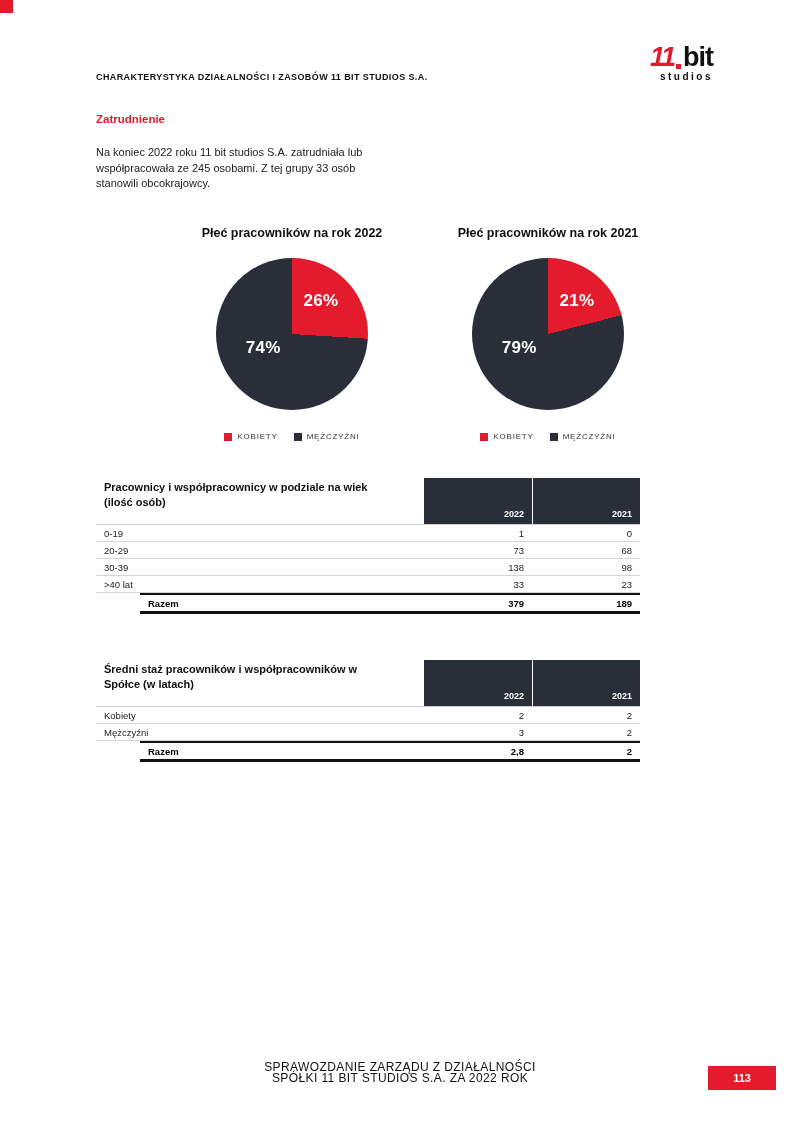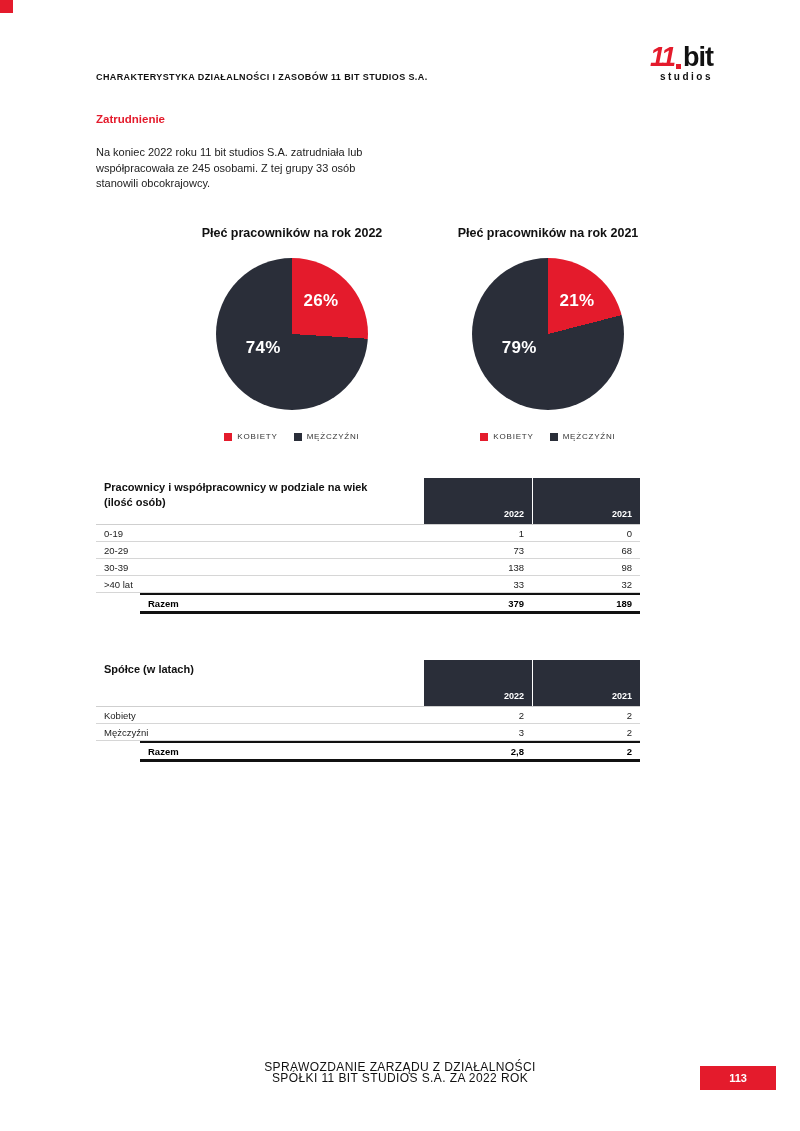--- a/index.html
+++ b/index.html
@@ -102,21 +102,21 @@
   .tbl-row.total .lbl, .tbl-row.total .val { color: #000; }
 
   
   .footer {
     position: absolute; top: 1062px; left: 0; width: 100%;
     text-align: center; font-size: 12px; font-weight: normal;
     letter-spacing: 0.4px; line-height: 11px; color: #111;
   }
   .page-num {
     position: absolute; top: 1066px; right: 24px;
-    width: 76px; height: 24px; background: #e41b2c;
+    width: 68px; height: 24px; background: #e41b2c;
     color: #ffffff; font-weight: bold; font-size: 11px;
     display: flex; align-items: center; justify-content: center;
   }
 </style>
 </head>
 <body>
 
 <div class="page">
 
   <div class="corner-mark"></div>
@@ -202,32 +202,33 @@
       <div class="val">68</div>
     </div>
     <div class="tbl-row">
       <div class="lbl">30-39</div>
       <div class="val">138</div>
       <div class="val">98</div>
     </div>
     <div class="tbl-row">
       <div class="lbl">&gt;40 lat</div>
       <div class="val">33</div>
-      <div class="val">32</div>
+      <div class="val">23</div>
     </div>
     <div class="tbl-row total">
       <div class="lbl">Razem</div>
       <div class="val">379</div>
       <div class="val">189</div>
     </div>
   </div>
 
   <div class="tbl tbl-2">
     <div class="tbl-head">
       <div class="tbl-title">
+        <div>Średni staż pracowników i współpracowników w</div>
         <div>Spółce (w latach)</div>
       </div>
       <div class="tbl-years">
         <div class="yr">2022</div>
         <div class="yr">2021</div>
       </div>
     </div>
     <div class="tbl-row">
       <div class="lbl">Kobiety</div>
       <div class="val">2</div>

